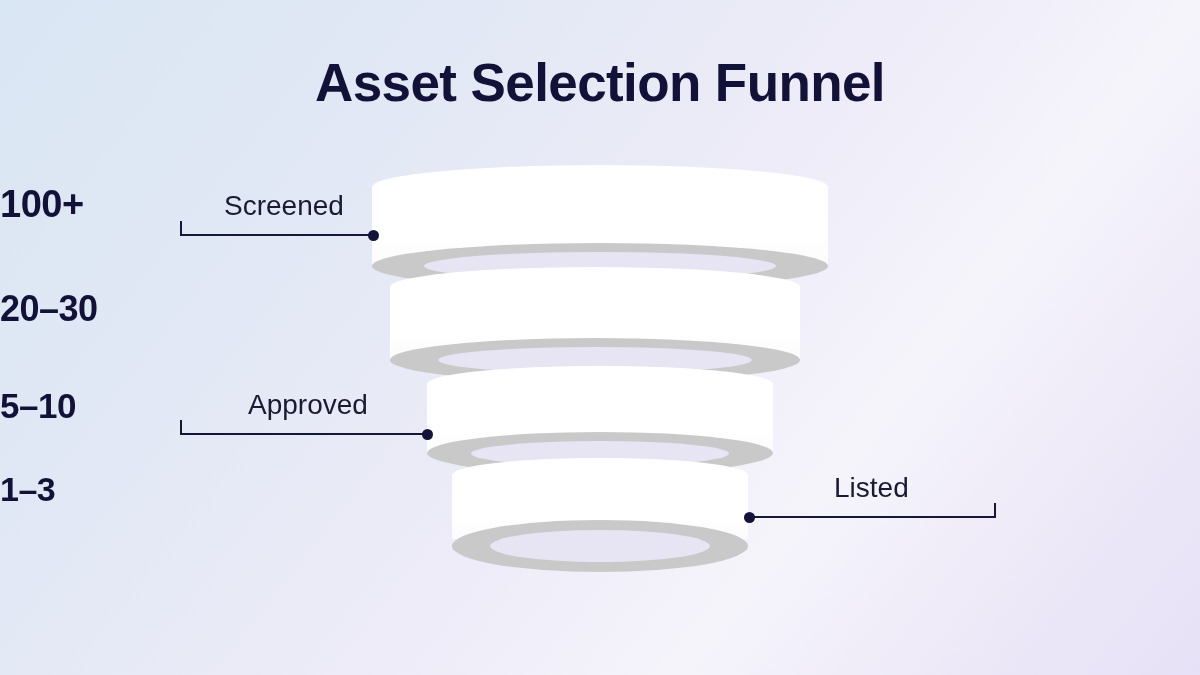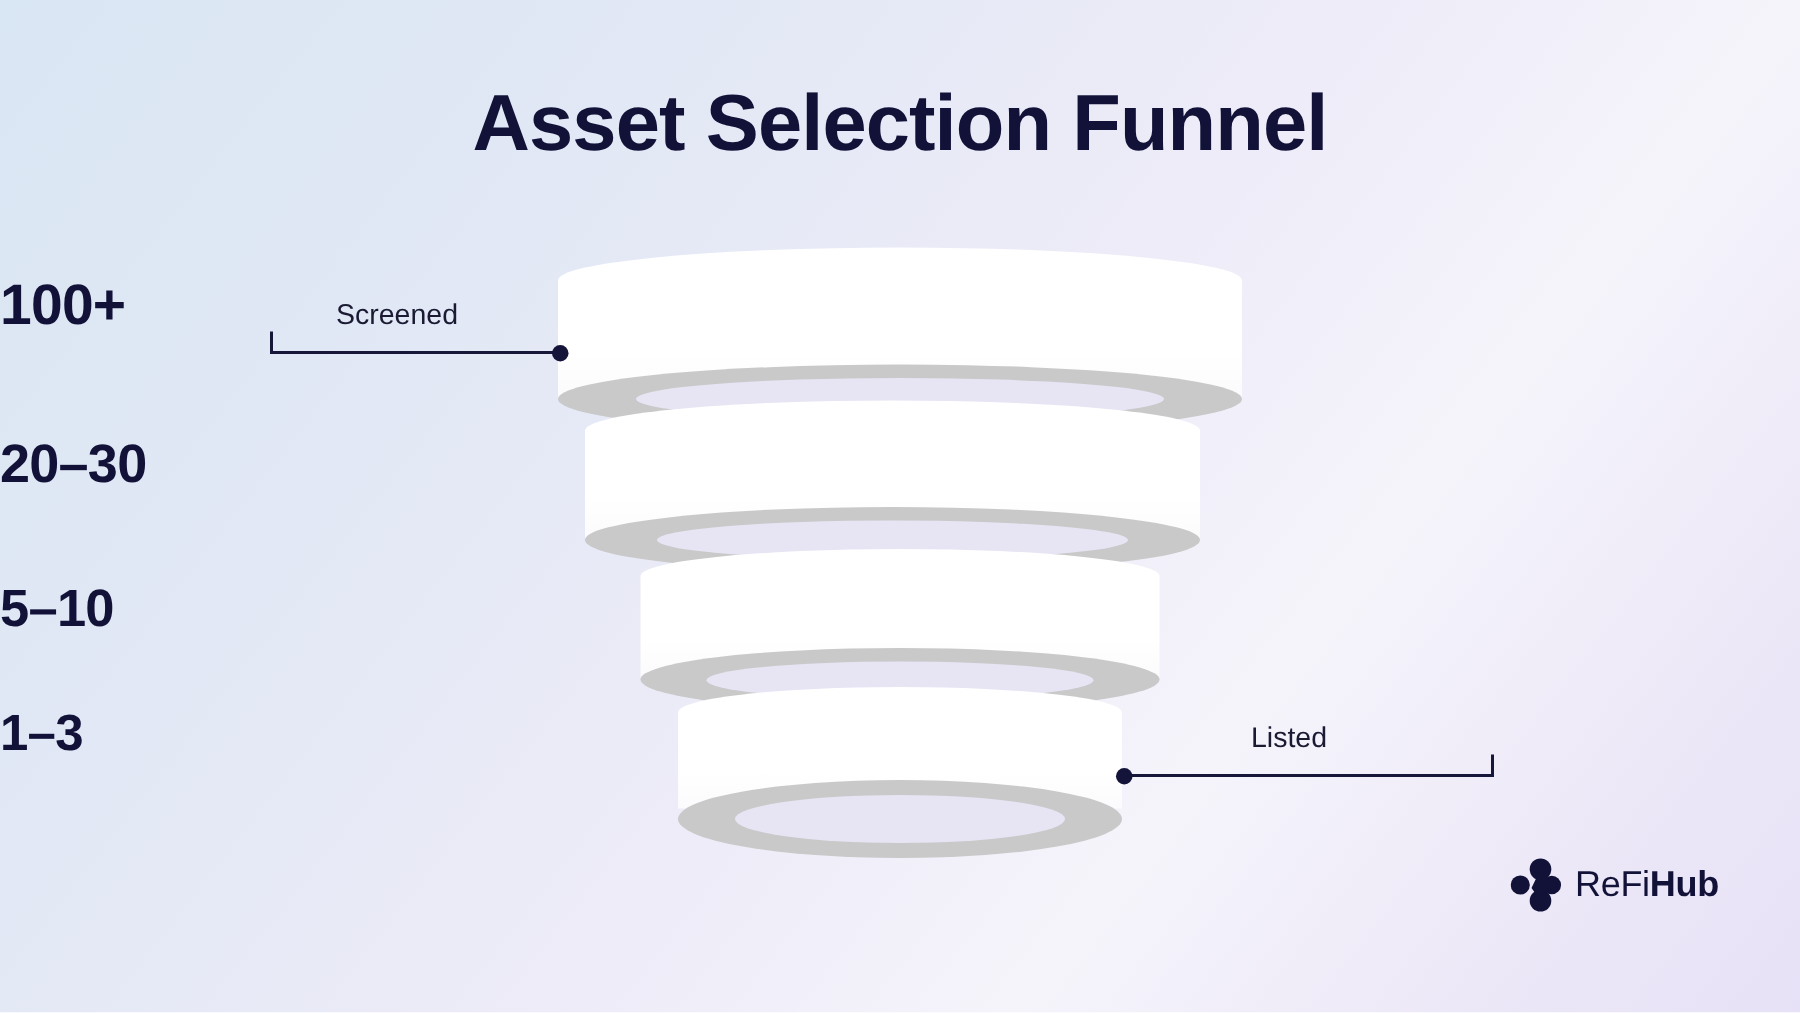--- a/index.html
+++ b/index.html
@@ -85,21 +85,21 @@
     color: #121239;
     letter-spacing: -0.5px;
     z-index: 6;
     white-space: nowrap;
   }
 
   
   .callout { position: absolute; }
   .callout-label {
     position: absolute;
-    font-size: 19px;
+    font-size: 28px;
     color: #1a1a33;
     white-space: nowrap;
     bottom: 14px;
   }
   .callout-line {
     position: absolute;
     height: 2px;
     background: #17173a;
     bottom: 0;
   }
@@ -185,32 +185,28 @@
   </div>
 
   <div class="callout left" style="left:180px; top:190px; width:196px; height:46px;">
     <div class="callout-label">Screened</div>
     <div class="callout-tick" style="left:0;"></div>
     <div class="callout-line" style="left:0; width:194px;"></div>
     <div class="callout-dot" style="left:188px;"></div>
   </div>
 
 
+  <div class="callout left" style="left:180px; top:389px; width:250px; height:46px;">
+    <div class="callout-label" style="left:68px;">Approved</div>
+    <div class="callout-tick" style="left:0;"></div>
+    <div class="callout-line" style="left:0; width:248px;"></div>
+    <div class="callout-dot" style="left:242px;"></div>
+  </div>
 
   <div class="callout right" style="left:744px; top:472px; width:252px; height:46px;">
     <div class="callout-label" style="left:90px;">Listed</div>
     <div class="callout-tick" style="left:250px;"></div>
     <div class="callout-line" style="left:4px; width:248px;"></div>
     <div class="callout-dot" style="left:0;"></div>
   </div>
 
-  <div id="logo">
-    <svg width="34" height="36" viewBox="0 0 34 36">
-      <circle cx="6.5" cy="18" r="6.4" fill="#121239"></circle>
-      <circle cx="20" cy="7.5" r="7.2" fill="#121239"></circle>
-      <circle cx="20" cy="28.5" r="7.2" fill="#121239"></circle>
-      <circle cx="27.5" cy="18" r="6.2" fill="#121239"></circle>
-      <path d="M20 7.5 L27.5 18 L20 28.5 L14 20 Z" fill="#121239"></path>
-    </svg>
-    <div id="logo-text"><span>ReFi</span><b>Hub</b></div>
-  </div>
 
 </div>
 
 </body></html>

